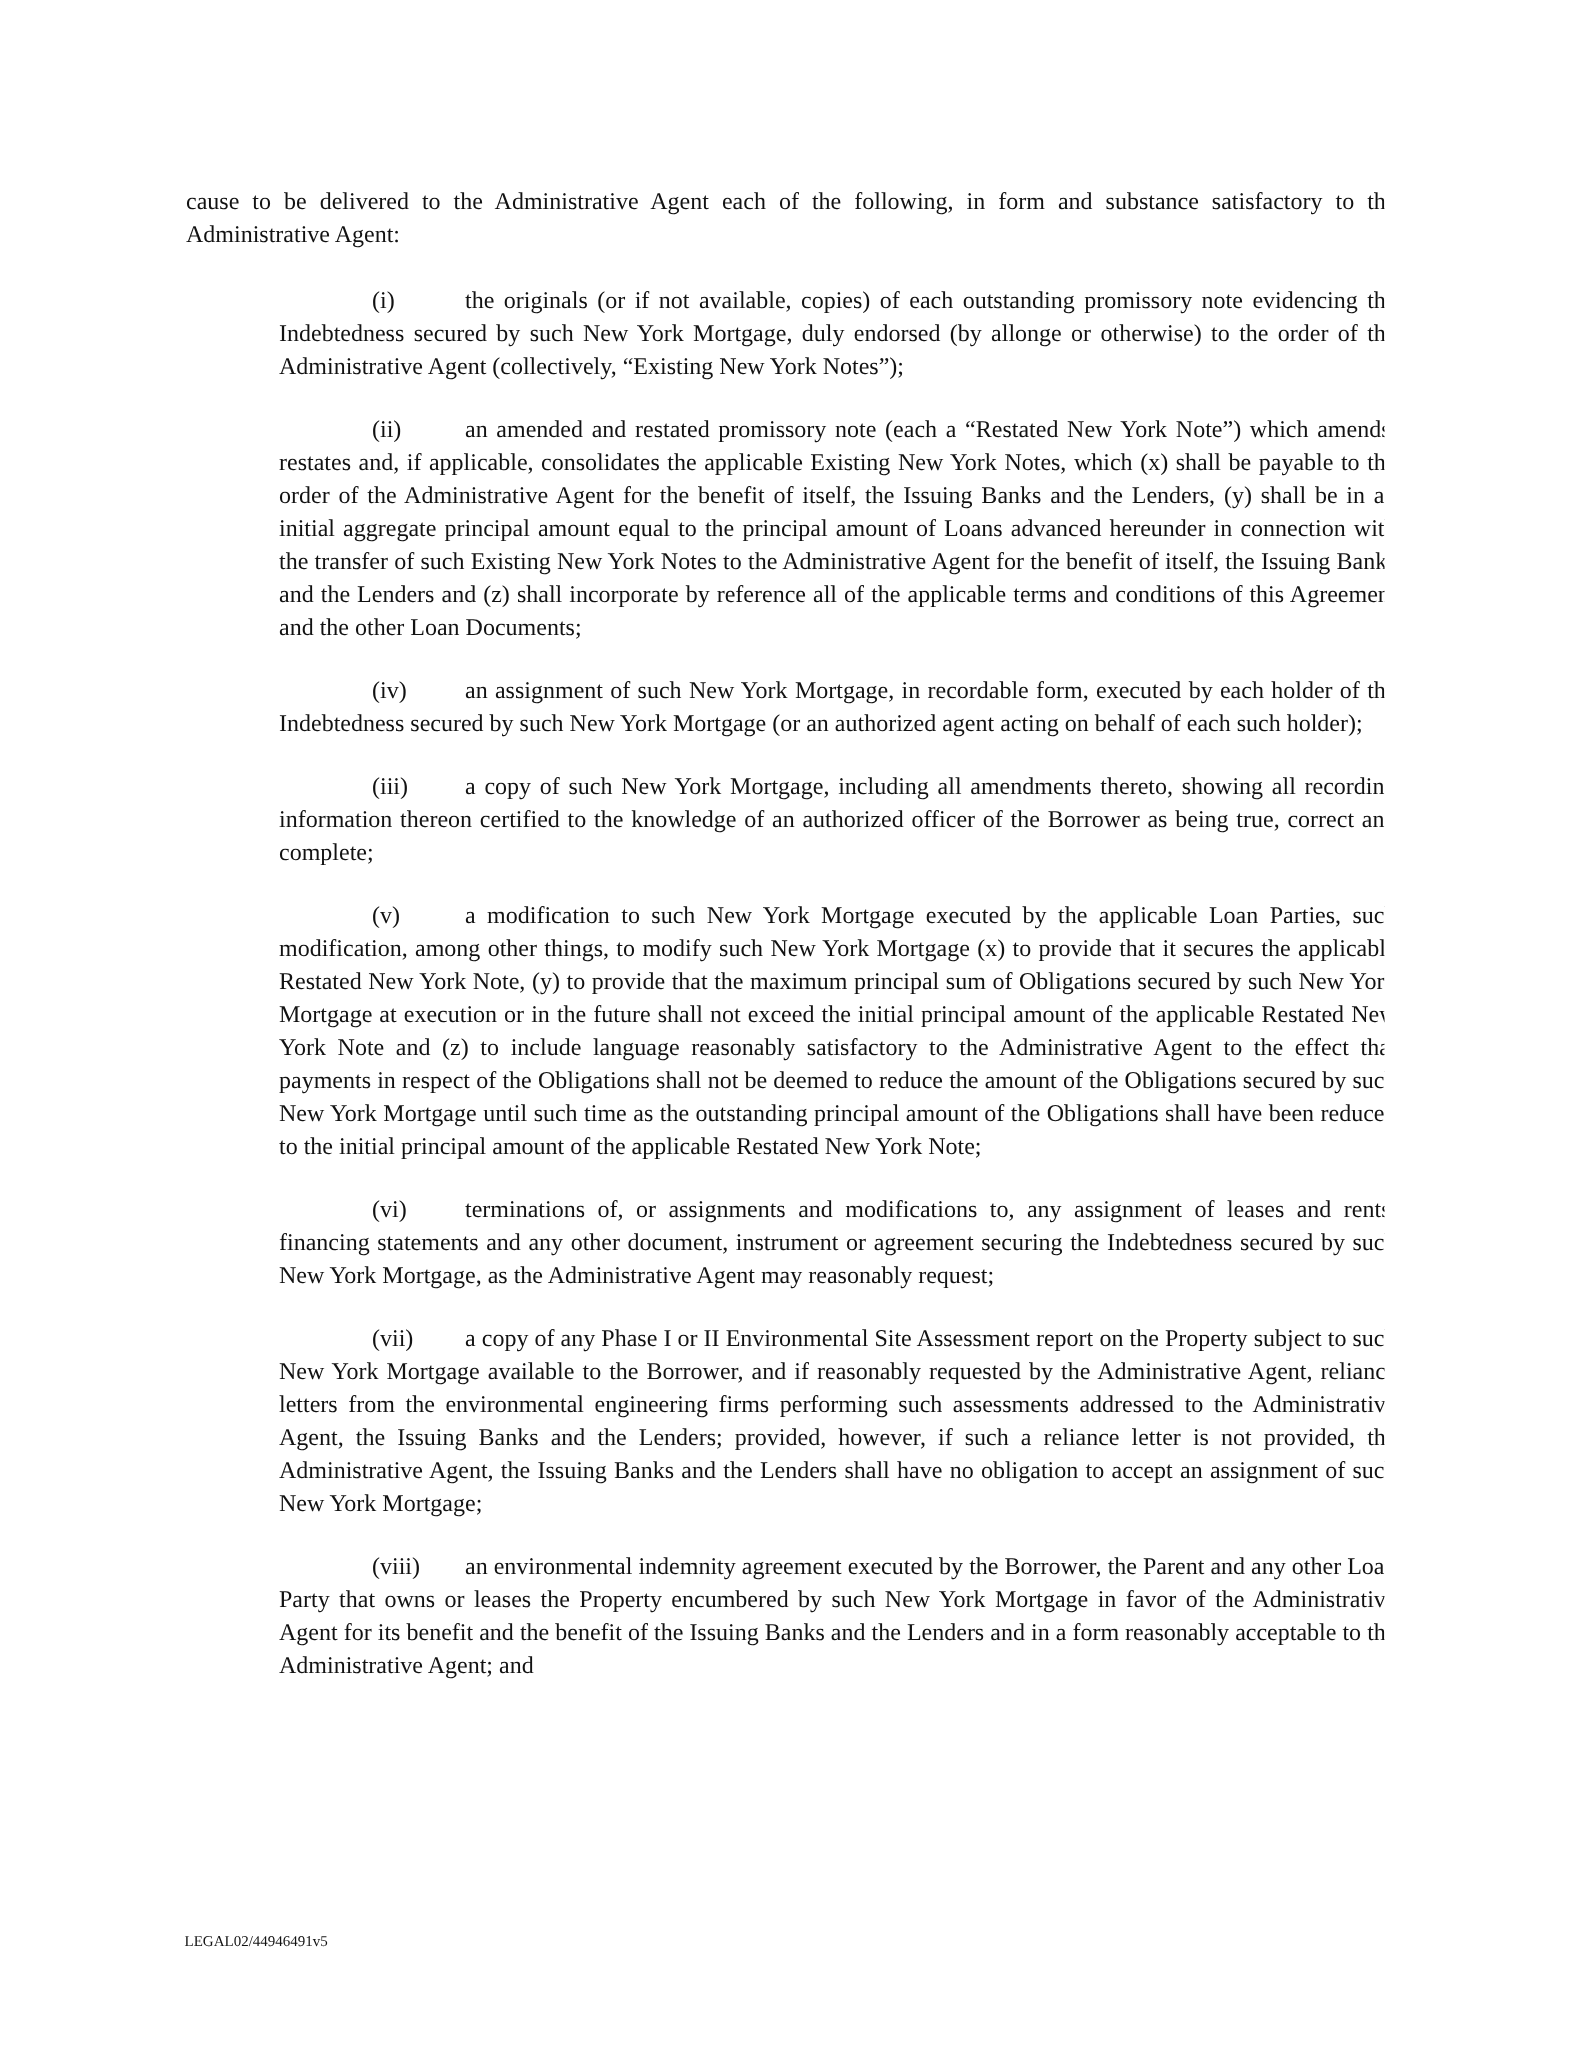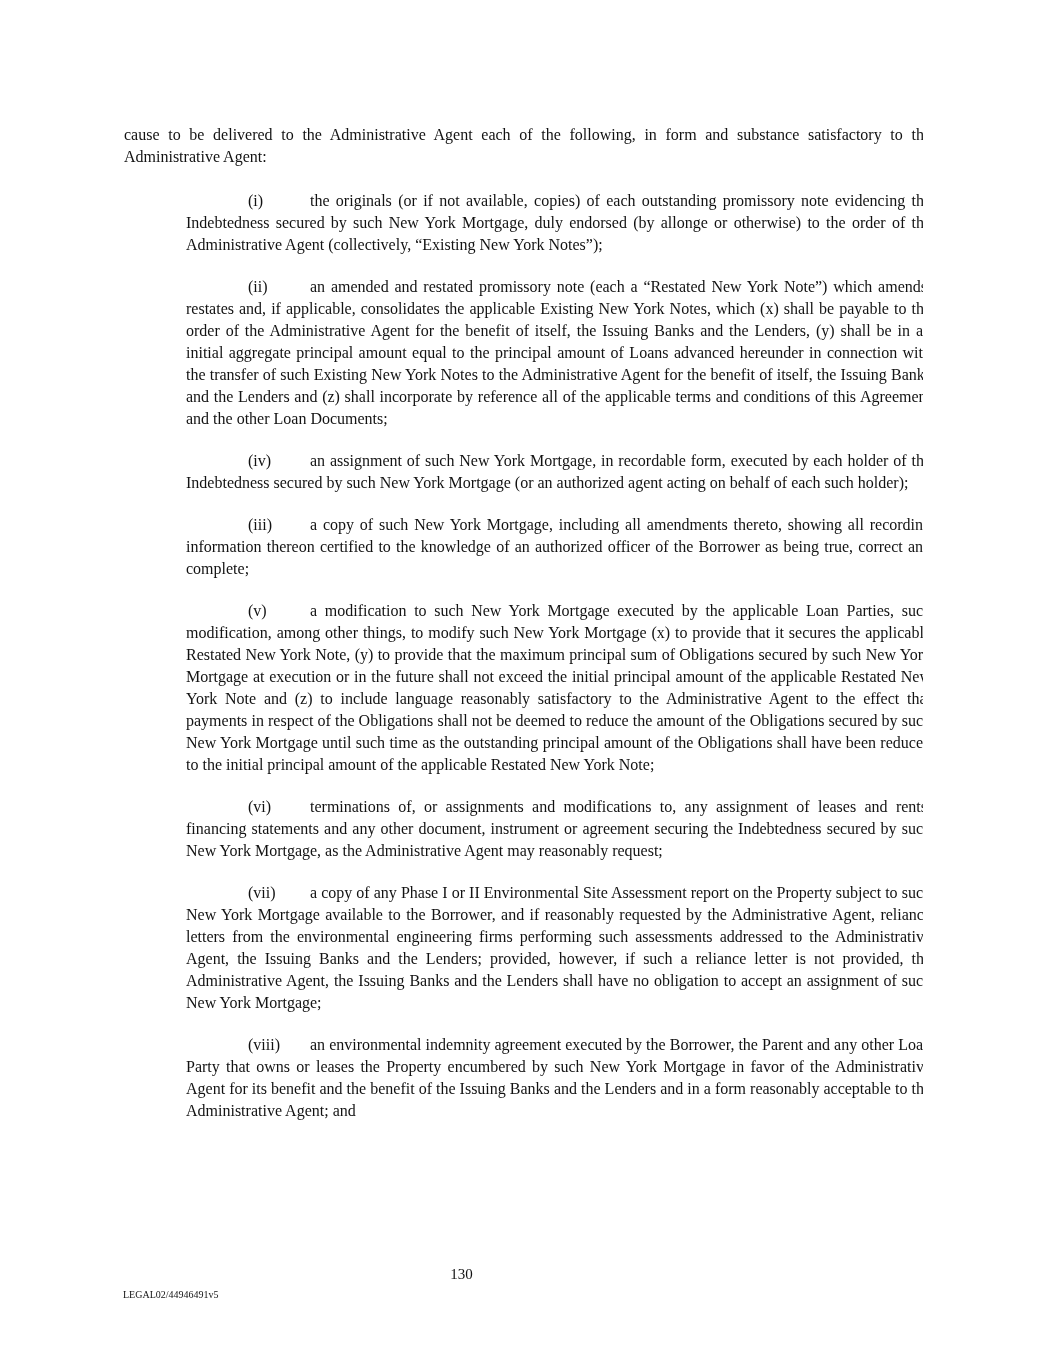--- a/index.html
+++ b/index.html
@@ -77,15 +77,14 @@
     <p class="item"><span class="num">(v)</span><span>a modification to such New York Mortgage executed by the applicable Loan Parties, such modification, among other things, to modify such New York Mortgage (x) to provide that it secures the applicable Restated New York Note, (y) to provide that the maximum principal sum of Obligations secured by such New York Mortgage at execution or in the future shall not exceed the initial principal amount of the applicable Restated New York Note and (z) to include language reasonably satisfactory to the Administrative Agent to the effect that payments in respect of the Obligations shall not be deemed to reduce the amount of the Obligations secured by such New York Mortgage until such time as the outstanding principal amount of the Obligations shall have been reduced to the initial principal amount of the applicable Restated New York Note;</span></p>
 
     <p class="item"><span class="num">(vi)</span><span>terminations of, or assignments and modifications to, any assignment of leases and rents, financing statements and any other document, instrument or agreement securing the Indebtedness secured by such New York Mortgage, as the Administrative Agent may reasonably request;</span></p>
 
     <p class="item"><span class="num">(vii)</span><span>a copy of any Phase I or II Environmental Site Assessment report on the Property subject to such New York Mortgage available to the Borrower, and if reasonably requested by the Administrative Agent, reliance letters from the environmental engineering firms performing such assessments addressed to the Administrative Agent, the Issuing Banks and the Lenders; provided, however, if such a reliance letter is not provided, the Administrative Agent, the Issuing Banks and the Lenders shall have no obligation to accept an assignment of such New York Mortgage;</span></p>
 
     <p class="item"><span class="num">(viii)</span><span>an environmental indemnity agreement executed by the Borrower, the Parent and any other Loan Party that owns or leases the Property encumbered by such New York Mortgage in favor of the Administrative Agent for its benefit and the benefit of the Issuing Banks and the Lenders and in a form reasonably acceptable to the Administrative Agent; and</span></p>
 
   </div>
 
-  <div class="page-number">130</div>
   <div class="doc-id">LEGAL02/44946491v5</div>
 </div>
 
 </body></html>

